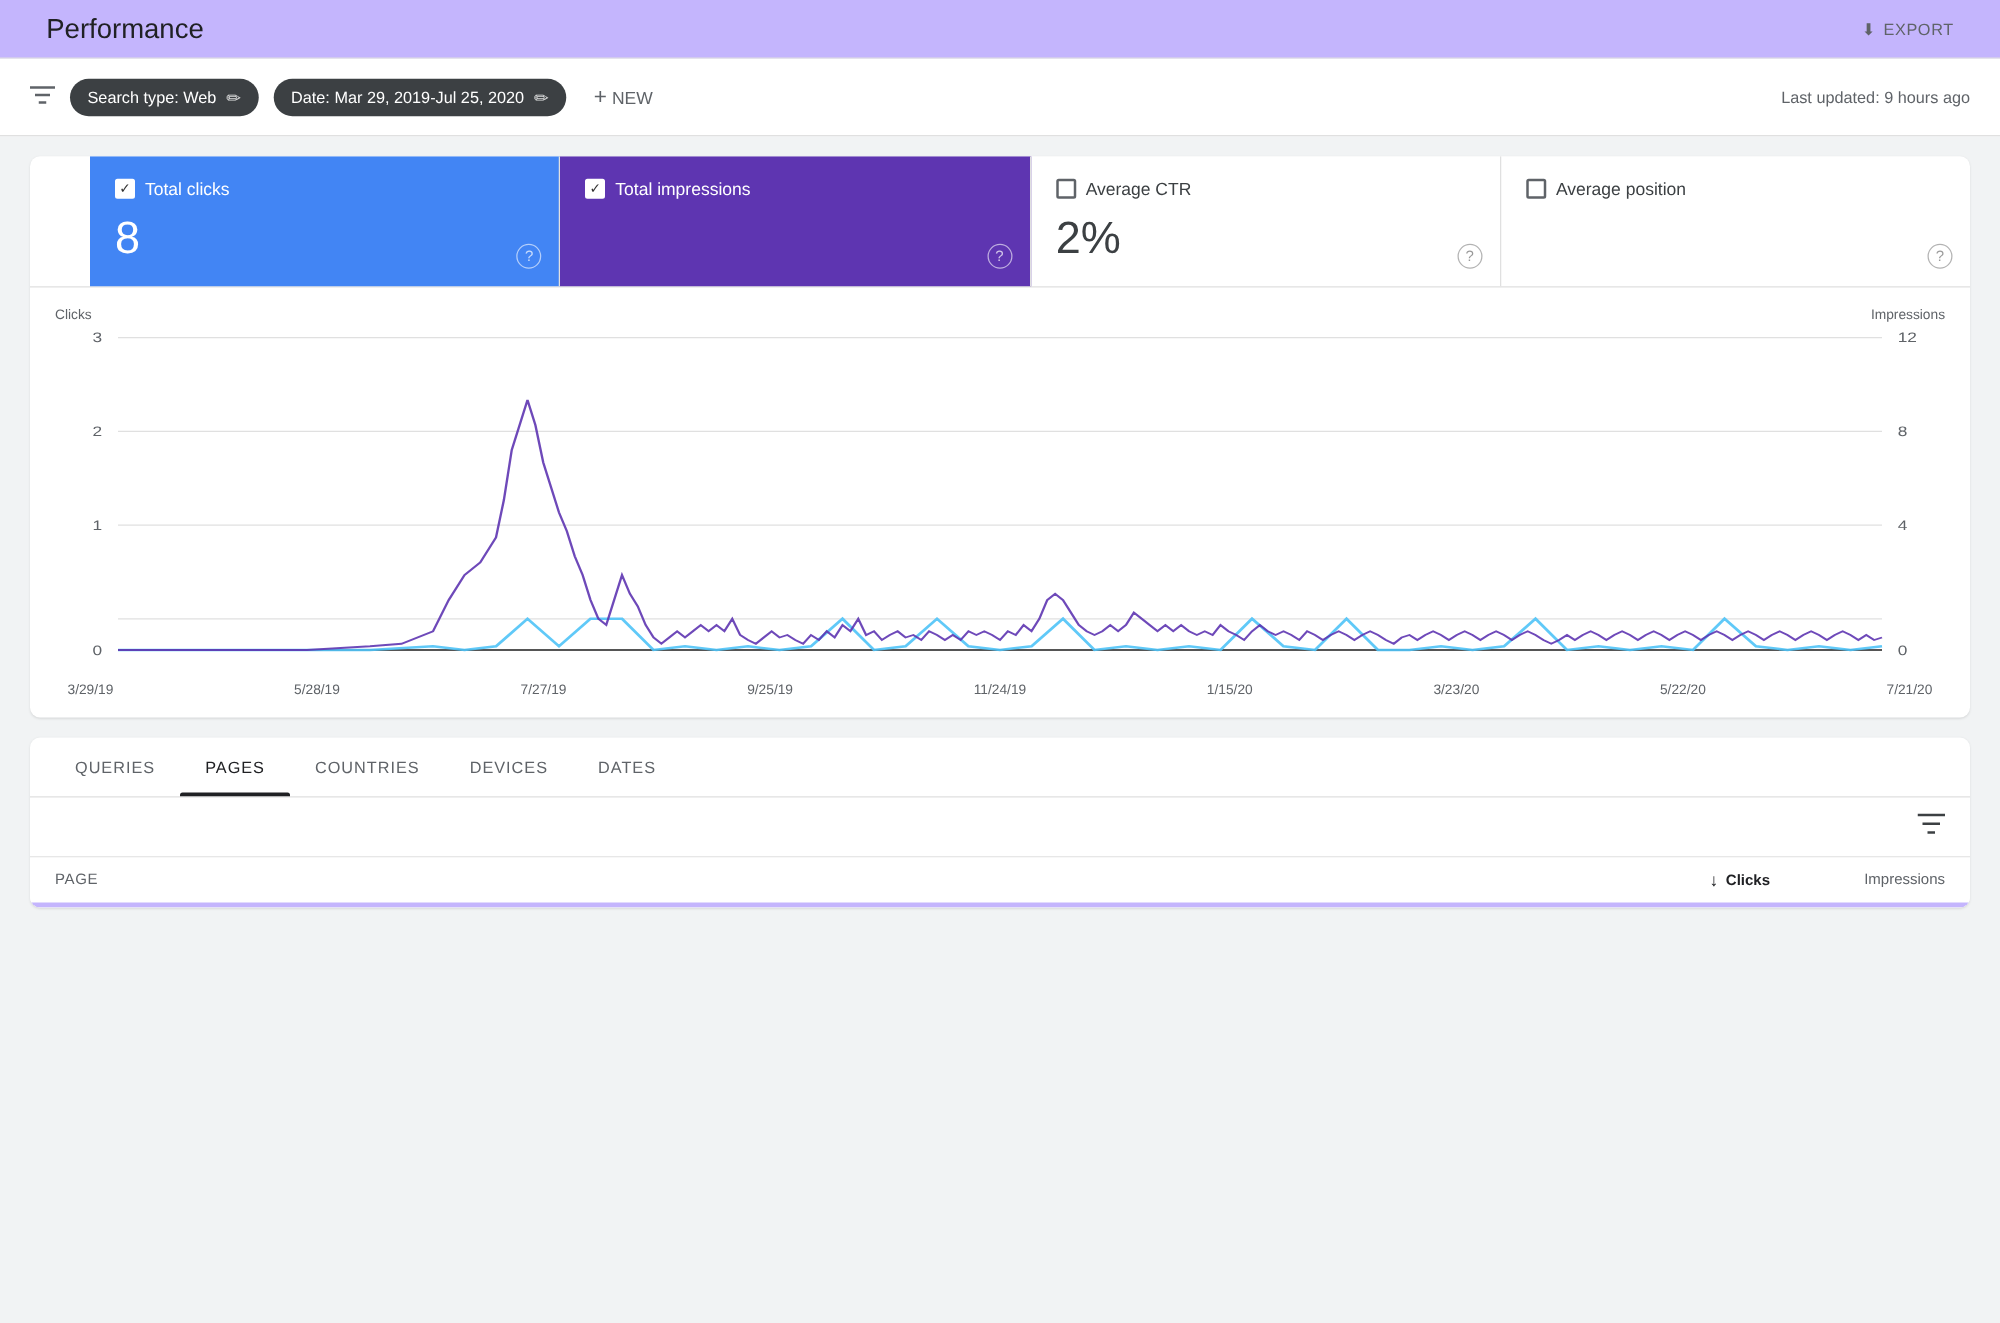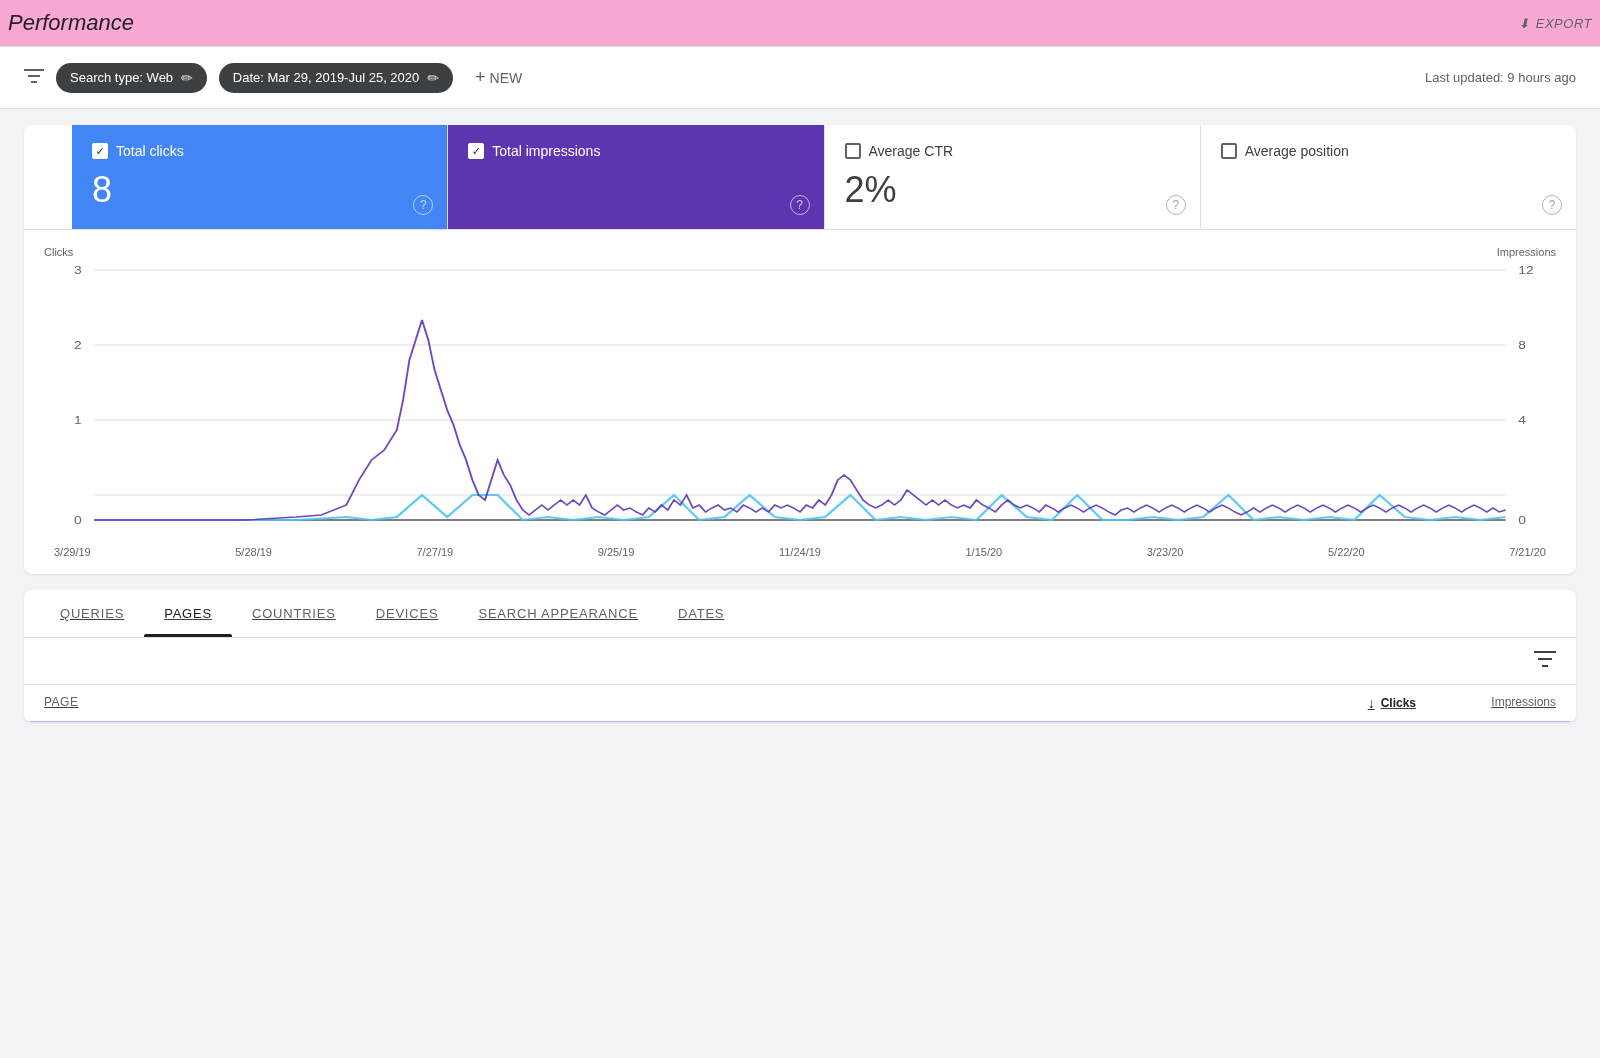--- a/index.html
+++ b/index.html
@@ -1,25 +1,24 @@
 <!DOCTYPE html>
 <html><head>
   <meta charset="utf-8">
   <style>
     * { box-sizing: border-box; margin: 0; padding: 0; }
     body { font-family: 'Arial', sans-serif; background: #f1f3f4; color: #3c4043; font-size: 14px; }
 
     .top-bar {
-      background: #f9a8d4;
-      padding: 10px 8px;
+      background: #c4b5fd;
+      padding: 10px 37px;
       display: flex;
       align-items: center;
       justify-content: space-between;
       border-bottom: 1px solid #e0e0e0;
-      font-style: italic;
     }
 
     .page-title {
       font-size: 22px;
       font-weight: 400;
       color: #202124;
     }
 
     .export-btn {
       display: flex;
@@ -240,21 +239,20 @@
       font-size: 11px;
       color: #5f6368;
     }
 
     .tabs-card {
       background: white;
       border-radius: 8px;
       margin-top: 16px;
       box-shadow: 0 1px 2px rgba(0,0,0,0.1);
       overflow: hidden;
-      text-decoration: underline;
     }
 
     .tabs-row {
       display: flex;
       border-bottom: 1px solid #e0e0e0;
       padding: 0 16px;
     }
 
     .tab-item {
       padding: 16px 20px;
@@ -291,21 +289,21 @@
 
     .sort-icon {
       color: #5f6368;
       cursor: pointer;
       font-size: 16px;
     }
 
     .table-header-row {
       display: flex;
       padding: 10px 20px;
-      border-bottom: 1px solid #c4b5fd;
+      border-bottom: 4px solid #c4b5fd;
       background: white;
     }
 
     .table-col-page {
       flex: 1;
       font-size: 12px;
       font-weight: 500;
       color: #5f6368;
       text-transform: uppercase;
       letter-spacing: 0.5px;
@@ -460,21 +458,20 @@
       </div>
     </div>
   </div>
 
   <div class="tabs-card">
     <div class="tabs-row">
       <div class="tab-item">QUERIES</div>
       <div class="tab-item active">PAGES</div>
       <div class="tab-item">COUNTRIES</div>
       <div class="tab-item">DEVICES</div>
-      <div class="tab-item">SEARCH APPEARANCE</div>
       <div class="tab-item">DATES</div>
     </div>
 
     <div class="table-toolbar">
       <div class="sort-icon">
         <svg width="22" height="18" viewBox="0 0 22 18" fill="none">
           <line x1="0" y1="2" x2="22" y2="2" stroke="#3c4043" stroke-width="2"></line>
           <line x1="4" y1="9" x2="18" y2="9" stroke="#3c4043" stroke-width="2"></line>
           <line x1="8" y1="16" x2="14" y2="16" stroke="#3c4043" stroke-width="2"></line>
         </svg>

